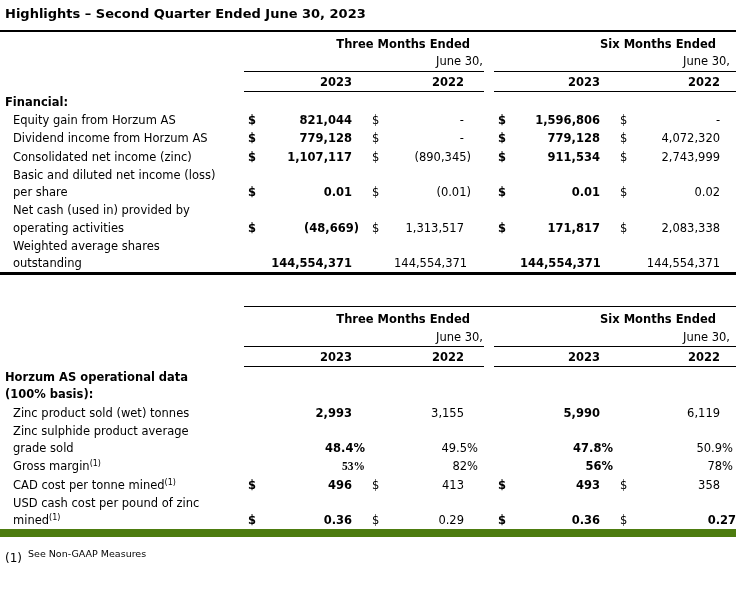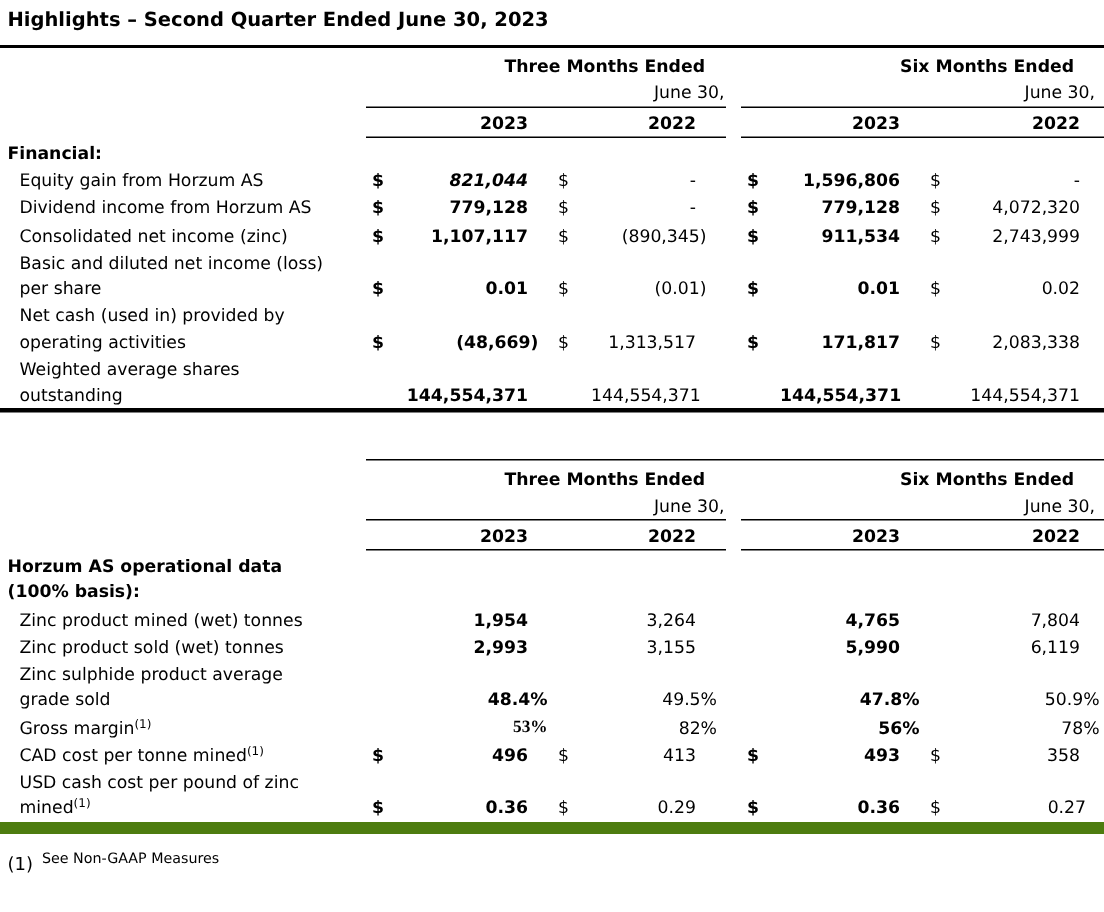--- a/index.html
+++ b/index.html
@@ -64,21 +64,21 @@
         <td></td>
         <td class="yr bb1" colspan="2" style="padding-right: 16px;">2023</td>
         <td class="yr bb1" colspan="2" style="padding-right: 16px;">2022</td>
       </tr>
       <tr>
         <td class="sec" colspan="10">Financial:</td>
       </tr>
       <tr>
         <td class="lbl"><span>Equity gain from Horzum AS</span></td>
         <td class="cur b">$</td>
-        <td class="val b" style="padding-right: 16px; font-style: italic;">821,044</td>
+        <td class="val b" style="padding-right: 16px;">821,044</td>
         <td class="cur">$</td>
         <td class="val" style="padding-right: 20px;">-</td>
         <td></td>
         <td class="cur b">$</td>
         <td class="val b" style="padding-right: 16px;">1,596,806</td>
         <td class="cur">$</td>
         <td class="val" style="padding-right: 16px;">-</td>
       </tr>
       <tr>
         <td class="lbl"><span>Dividend income from Horzum AS</span></td>
@@ -178,32 +178,20 @@
         <td class="yr bb1" colspan="2" style="padding-right: 20px;">2022</td>
         <td></td>
         <td class="yr bb1" colspan="2" style="padding-right: 16px;">2023</td>
         <td class="yr bb1" colspan="2" style="padding-right: 16px;">2022</td>
       </tr>
       <tr>
         <td class="sec" colspan="10">Horzum AS operational data
 (100% basis):</td>
       </tr>
       <tr>
-        <td class="lbl"><span>Zinc product mined (wet) tonnes</span></td>
-        <td class="cur b"></td>
-        <td class="val b" style="padding-right: 16px;">1,954</td>
-        <td class="cur"></td>
-        <td class="val" style="padding-right: 20px;">3,264</td>
-        <td></td>
-        <td class="cur b"></td>
-        <td class="val b" style="padding-right: 16px;">4,765</td>
-        <td class="cur"></td>
-        <td class="val" style="padding-right: 16px;">7,804</td>
-      </tr>
-      <tr>
         <td class="lbl"><span>Zinc product sold (wet) tonnes</span></td>
         <td class="cur b"></td>
         <td class="val b" style="padding-right: 16px;">2,993</td>
         <td class="cur"></td>
         <td class="val" style="padding-right: 20px;">3,155</td>
         <td></td>
         <td class="cur b"></td>
         <td class="val b" style="padding-right: 16px;">5,990</td>
         <td class="cur"></td>
         <td class="val" style="padding-right: 16px;">6,119</td>
@@ -249,20 +237,20 @@
         <td class="lbl bb2"><span>USD cash cost per pound of zinc
 mined</span><sup>(1)</sup></td>
         <td class="cur b bb2">$</td>
         <td class="val b bb2" style="padding-right: 16px;">0.36</td>
         <td class="cur bb2">$</td>
         <td class="val bb2" style="padding-right: 20px;">0.29</td>
         <td class="bb2"></td>
         <td class="cur b bb2">$</td>
         <td class="val b bb2" style="padding-right: 16px;">0.36</td>
         <td class="cur bb2">$</td>
-        <td class="val bb2" style="padding-right: 12px;">0.27</td>
+        <td class="val bb2" style="padding-right: 0; font-weight: bold;">0.27</td>
       </tr>
     </tbody>
 </table>
 
 <div class="footnote">
   <span class="fn-marker">(1)</span><span class="fn-text">See Non-GAAP Measures</span>
 </div>
 
 </body></html>

